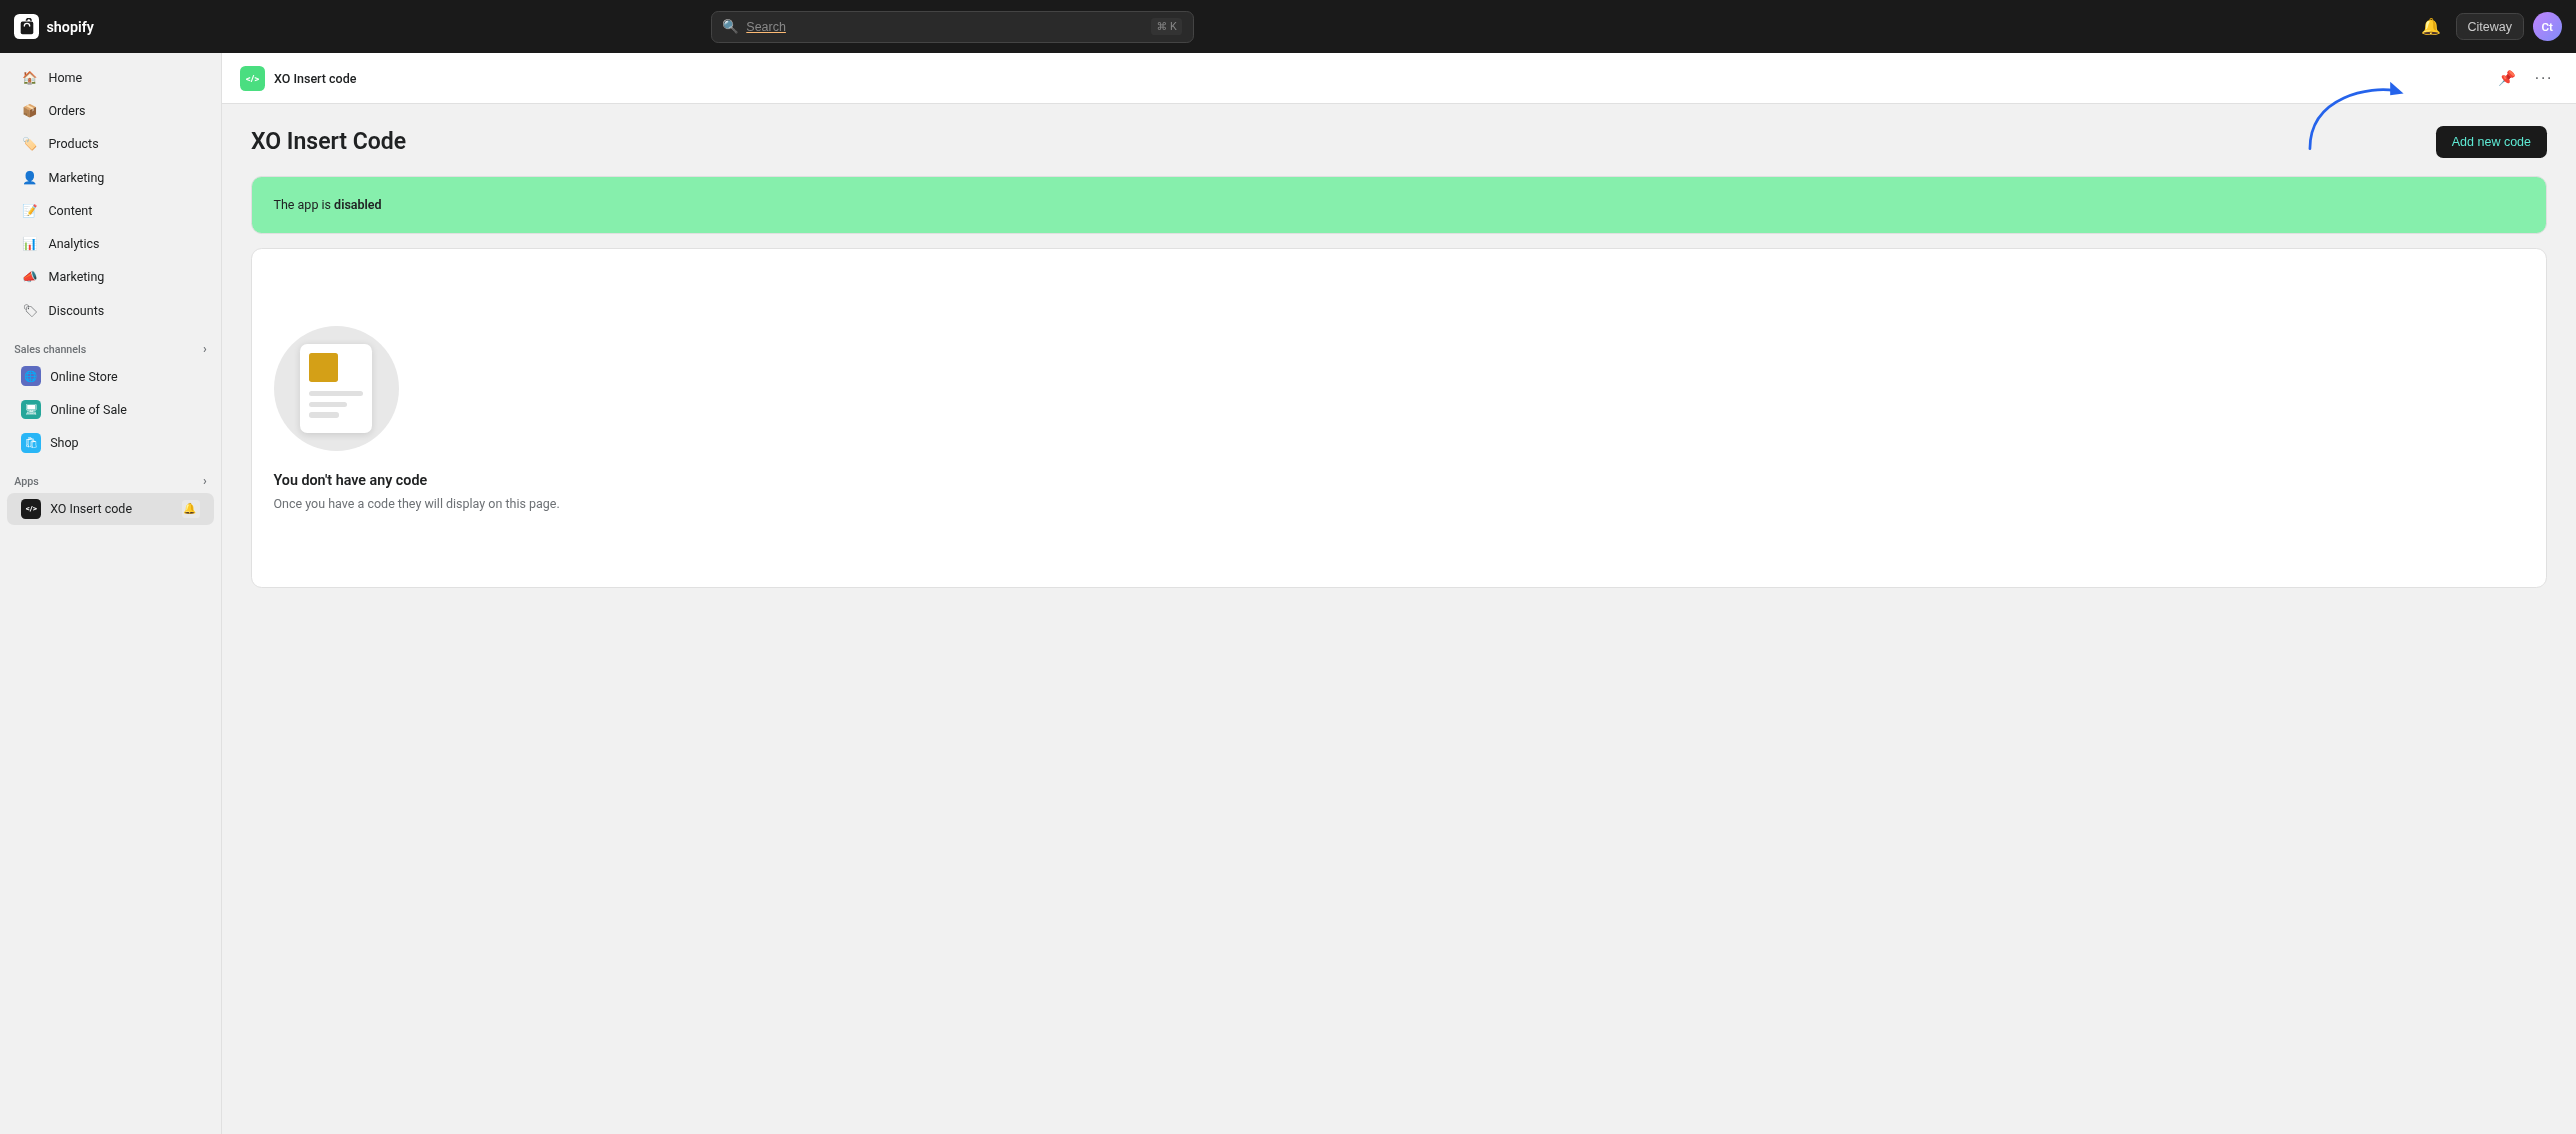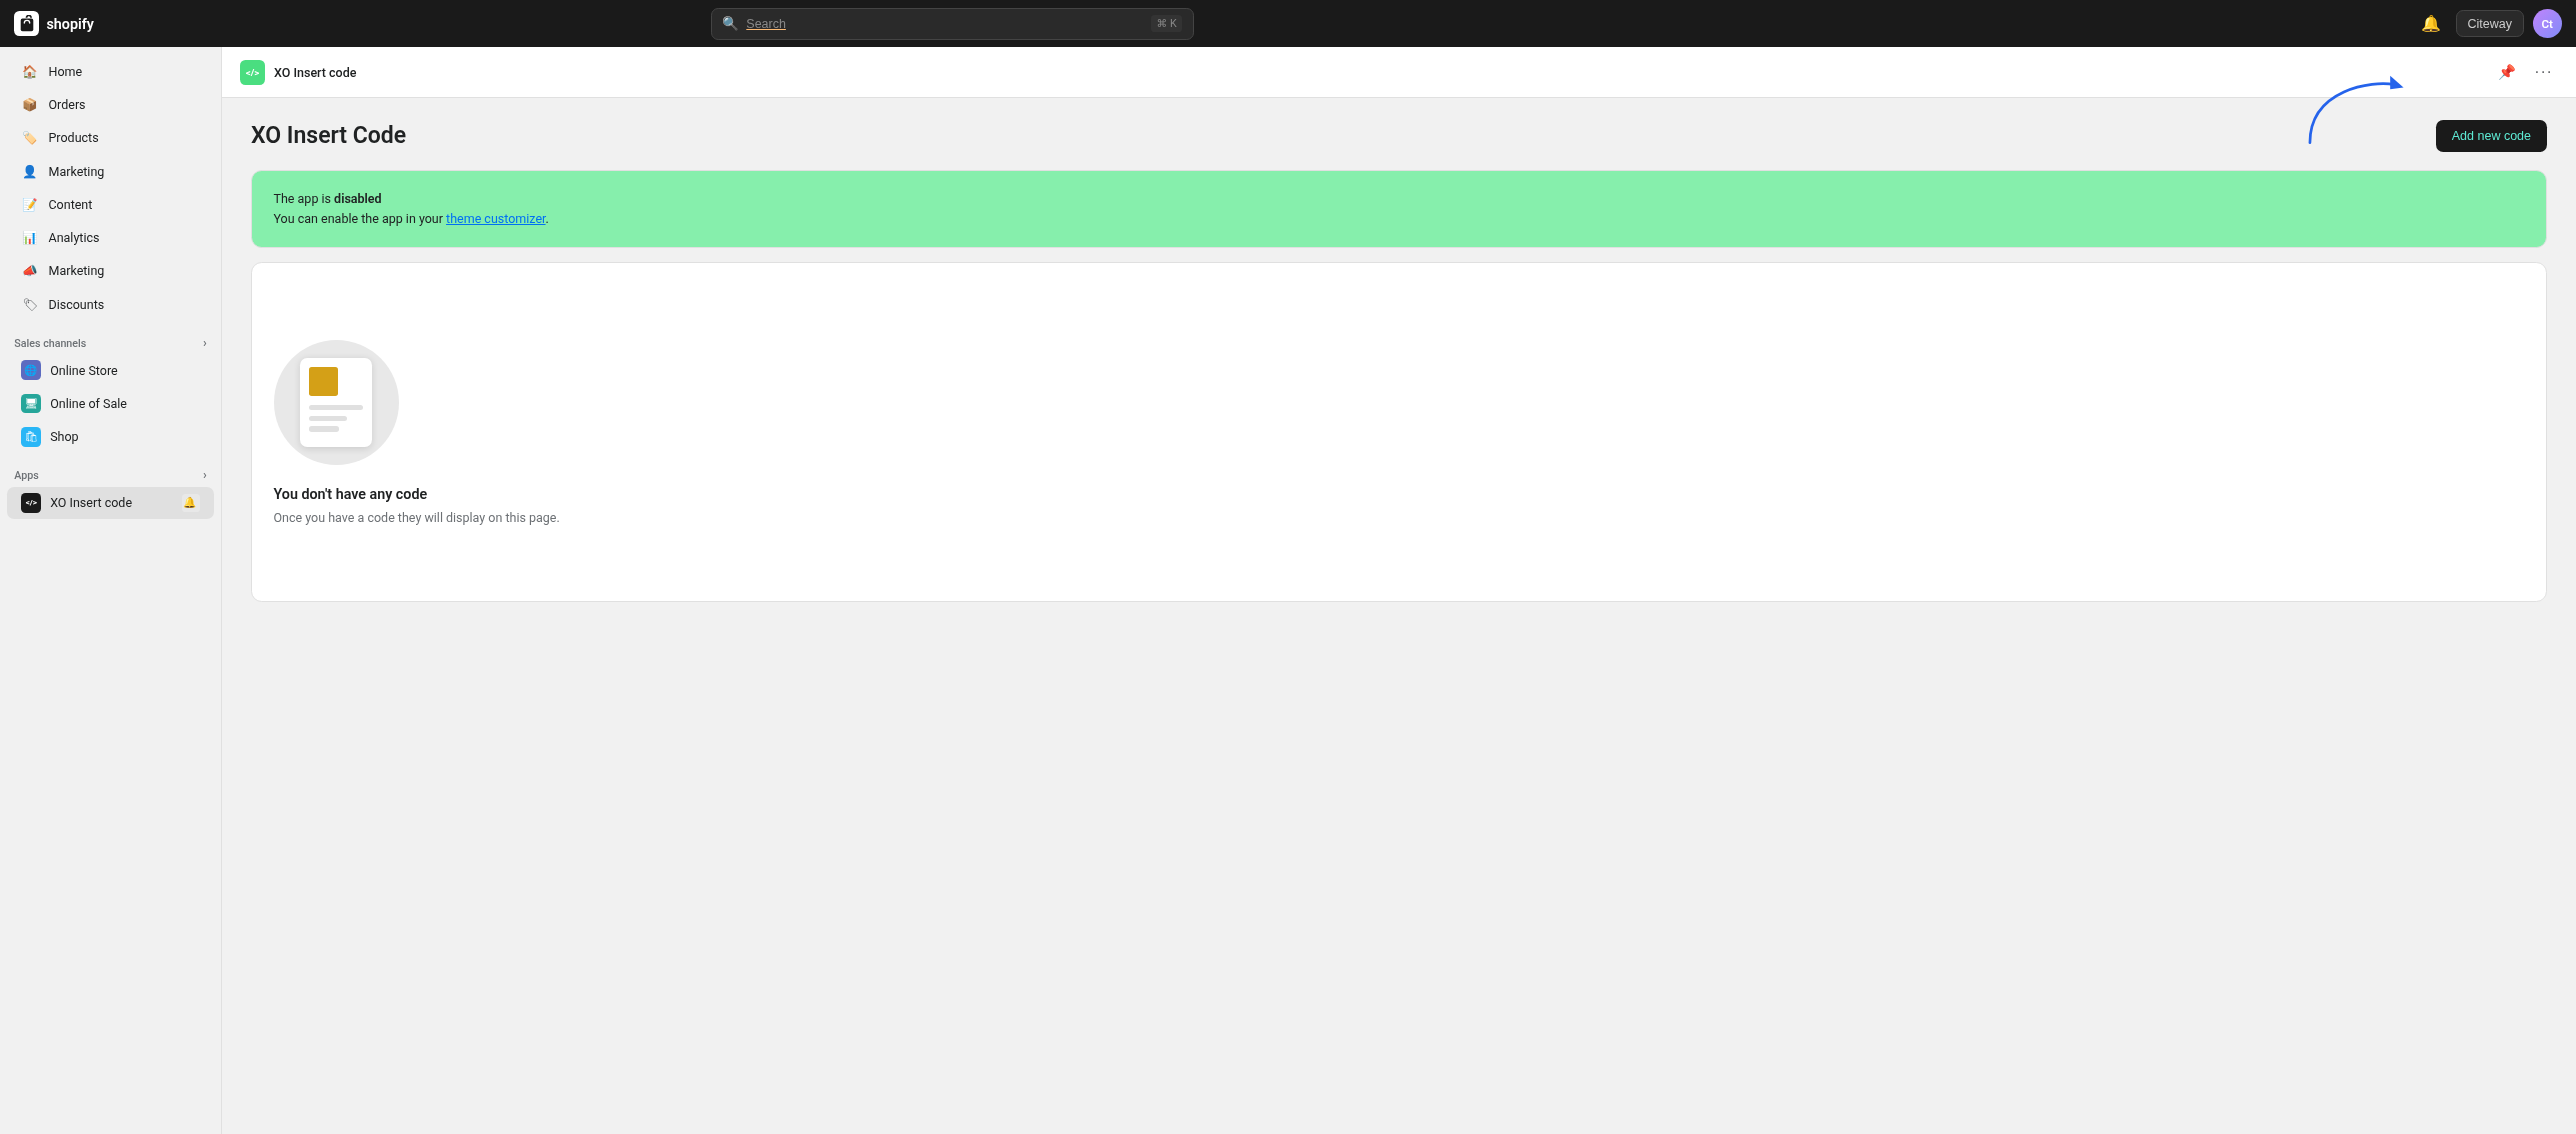--- a/index.html
+++ b/index.html
@@ -1,21 +1,21 @@
 <!DOCTYPE html>
 <html style="font-size:14.3px"><head>
   <meta charset="utf-8">
   <style>
     * { box-sizing: border-box; margin: 0; padding: 0; }
     body { font-family: -apple-system, BlinkMacSystemFont, 'Segoe UI', Roboto, sans-serif; background: #f1f1f1; display: flex; flex-direction: column; height: 100vh; overflow: hidden; }
 
     
     .topnav {
       background: #1a1a1a;
-      height: 47px;
+      height: 53px;
       display: flex;
       align-items: center;
       padding: 0 14.3px;
       gap: 10.7px;
       flex-shrink: 0;
     }
     .topnav-logo {
       display: flex; align-items: center; gap: 7.2px; color: white; font-size: 16px; font-weight: 600;
     }
     .shopify-bag-icon {
@@ -313,23 +313,20 @@
             <polygon points="100,5 115,18 100,20" fill="#2563eb"></polygon>
           </svg>
           <button class="add-btn">Add new code</button>
         </div>
       </div>
 
       <div class="notice-card">
         <p class="notice-text">
           <span>The app is </span><strong>disabled</strong>
         </p>
-        <p class="notice-text">
-          <span>You can enable the app in your </span><a class="notice-link">theme customizer</a><span>.</span>
-        </p>
       </div>
 
       <div class="empty-card">
         <div class="empty-illustration">
           <div class="doc-icon">
             <div class="doc-img-placeholder"></div>
             <div class="doc-line"></div>
             <div class="doc-line short"></div>
             <div class="doc-line shorter"></div>
           </div>

